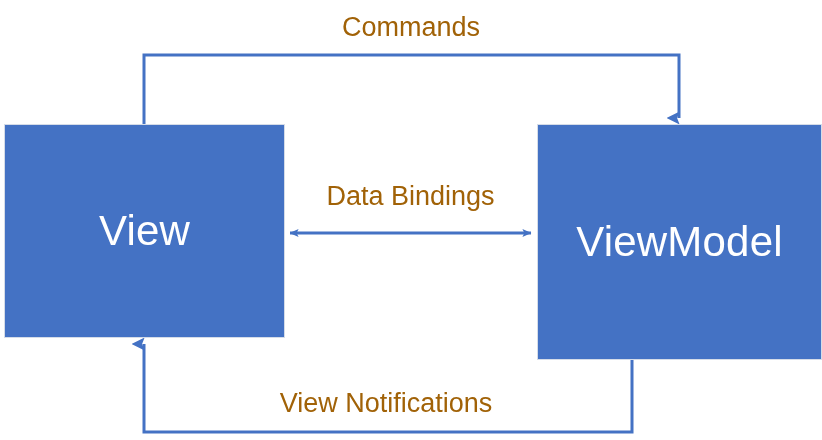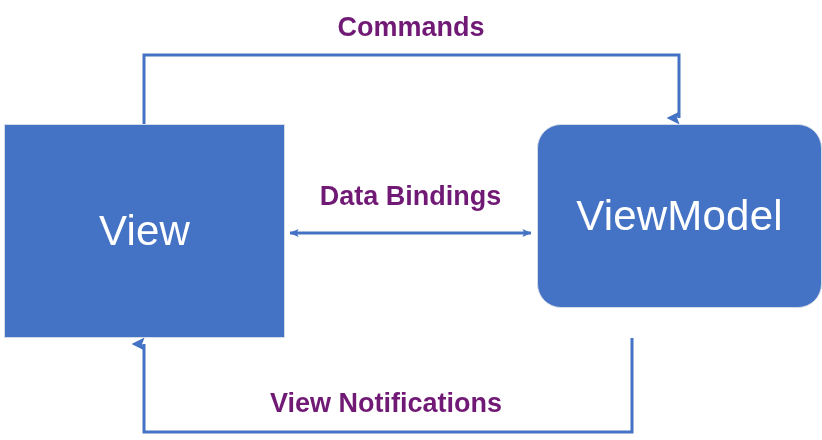--- a/index.html
+++ b/index.html
@@ -37,28 +37,27 @@
   #node-view {
     left: 4px;
     top: 124px;
     width: 281px;
     height: 214px;
   }
   #node-viewmodel {
     left: 537px;
     top: 124px;
     width: 285px;
-    height: 184px;
-    border-radius: 24px;
+    height: 236px;
   }
   .edge-label {
     position: absolute;
-    color: #701a75;
+    color: #a16207;
     font-size: 27px;
-    font-weight: 700;
+    font-weight: 400;
     line-height: 1;
     white-space: nowrap;
     text-align: center;
   }
   #label-commands {
     left: 0;
     top: 14px;
     width: 822px;
   }
   #label-data-bindings {

